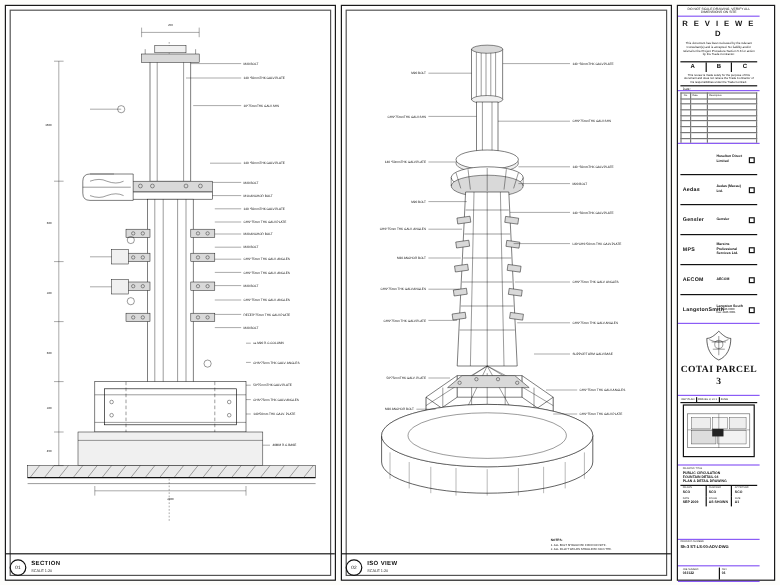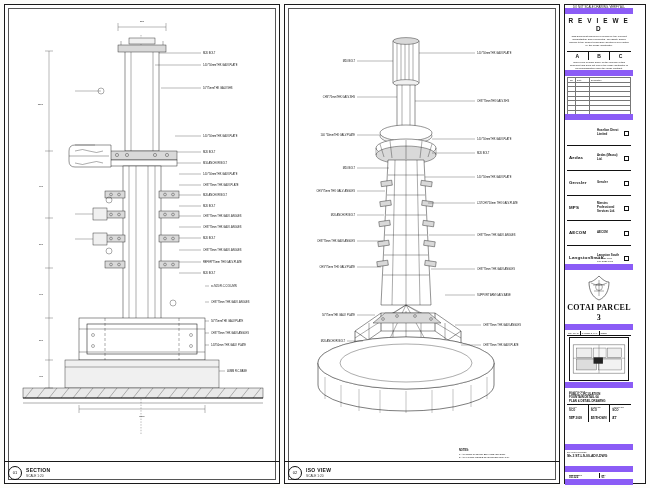--- a/index.html
+++ b/index.html
@@ -56,21 +56,21 @@
   .hatch-fill { fill: #e9e9e9; stroke: #111; stroke-width: .4; }
   .grey { fill: #f0f0f0; stroke: #111; stroke-width: .4; }
   .dkgrey { fill: #d9d9d9; stroke: #111; stroke-width: .4; }
   .white { fill: #ffffff; stroke: #111; stroke-width: .45; }
   .noteT { font-family: "Liberation Sans", sans-serif; font-size: 2.6px; fill: #111; }
   .dimT { font-family: "Liberation Sans", sans-serif; font-size: 2.4px; fill: #111; }
 
   
   #panel-title .tb {
     position: absolute; left: 0; right: 12px;
-    border-bottom: 6px solid #8b5cf6;
+    border-bottom: 1px solid #8b5cf6;
     font-size: 2.8px; color: #111;
     padding: 1px 2px;
     line-height: 1.22;
     overflow: hidden;
   }
   .tb-top { top: 0; height: 9px; font-size: 2.5px; text-align: center; }
   .rev-stamp { top: 9px; height: 62px; }
   .rev-title {
     text-align: center; font-size: 6.4px; letter-spacing: 1.6px; font-weight: bold;
     margin: 2px 0 2px;

